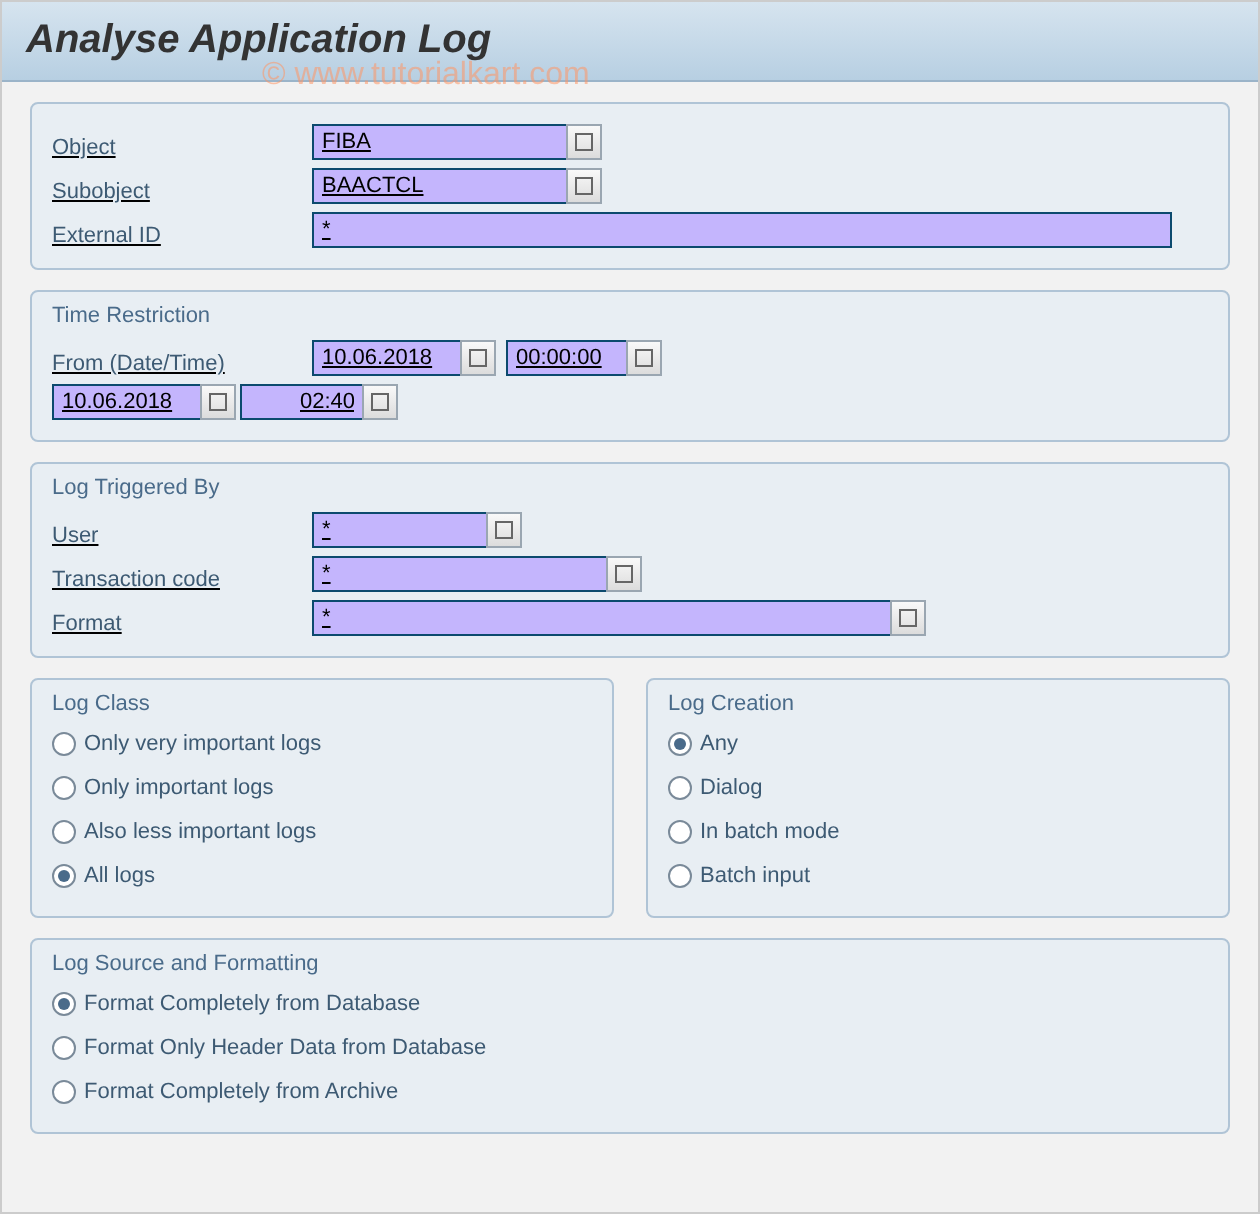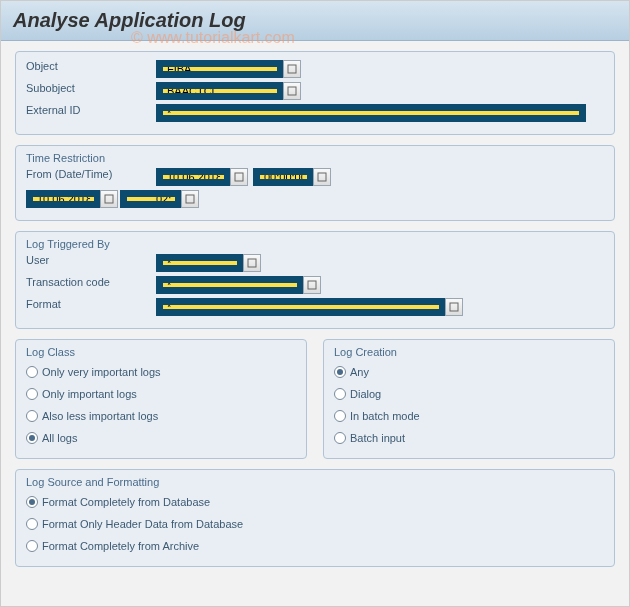--- a/index.html
+++ b/index.html
@@ -34,32 +34,33 @@
     padding: 6px 10px 8px 10px;
     position: relative;
   }
   .panel-title {
     color: #4a6b8a;
     font-size: 11px;
     margin-bottom: 4px;
   }
   .row {
     display: flex;
-    align-items: flex-start;
+    align-items: flex-end;
     margin: 2px 0;
     min-height: 20px;
+    text-decoration: underline;
   }
   .label {
     width: 130px;
     color: #3d5a73;
     flex-shrink: 0;
   }
   input.text {
-    background: #fde047;
-    border: 7px solid #0c4a6e;
+    background: #c4b5fd;
+    border: 1px solid #0c4a6e;
     height: 18px;
     padding: 1px 4px;
     font-size: 11px;
     font-family: Arial, sans-serif;
   }
   .icon-btn {
     width: 18px;
     height: 18px;
     background: linear-gradient(to bottom, #f9f9f9, #dcdcdc);
     border: 1px solid #9aa6b1;

